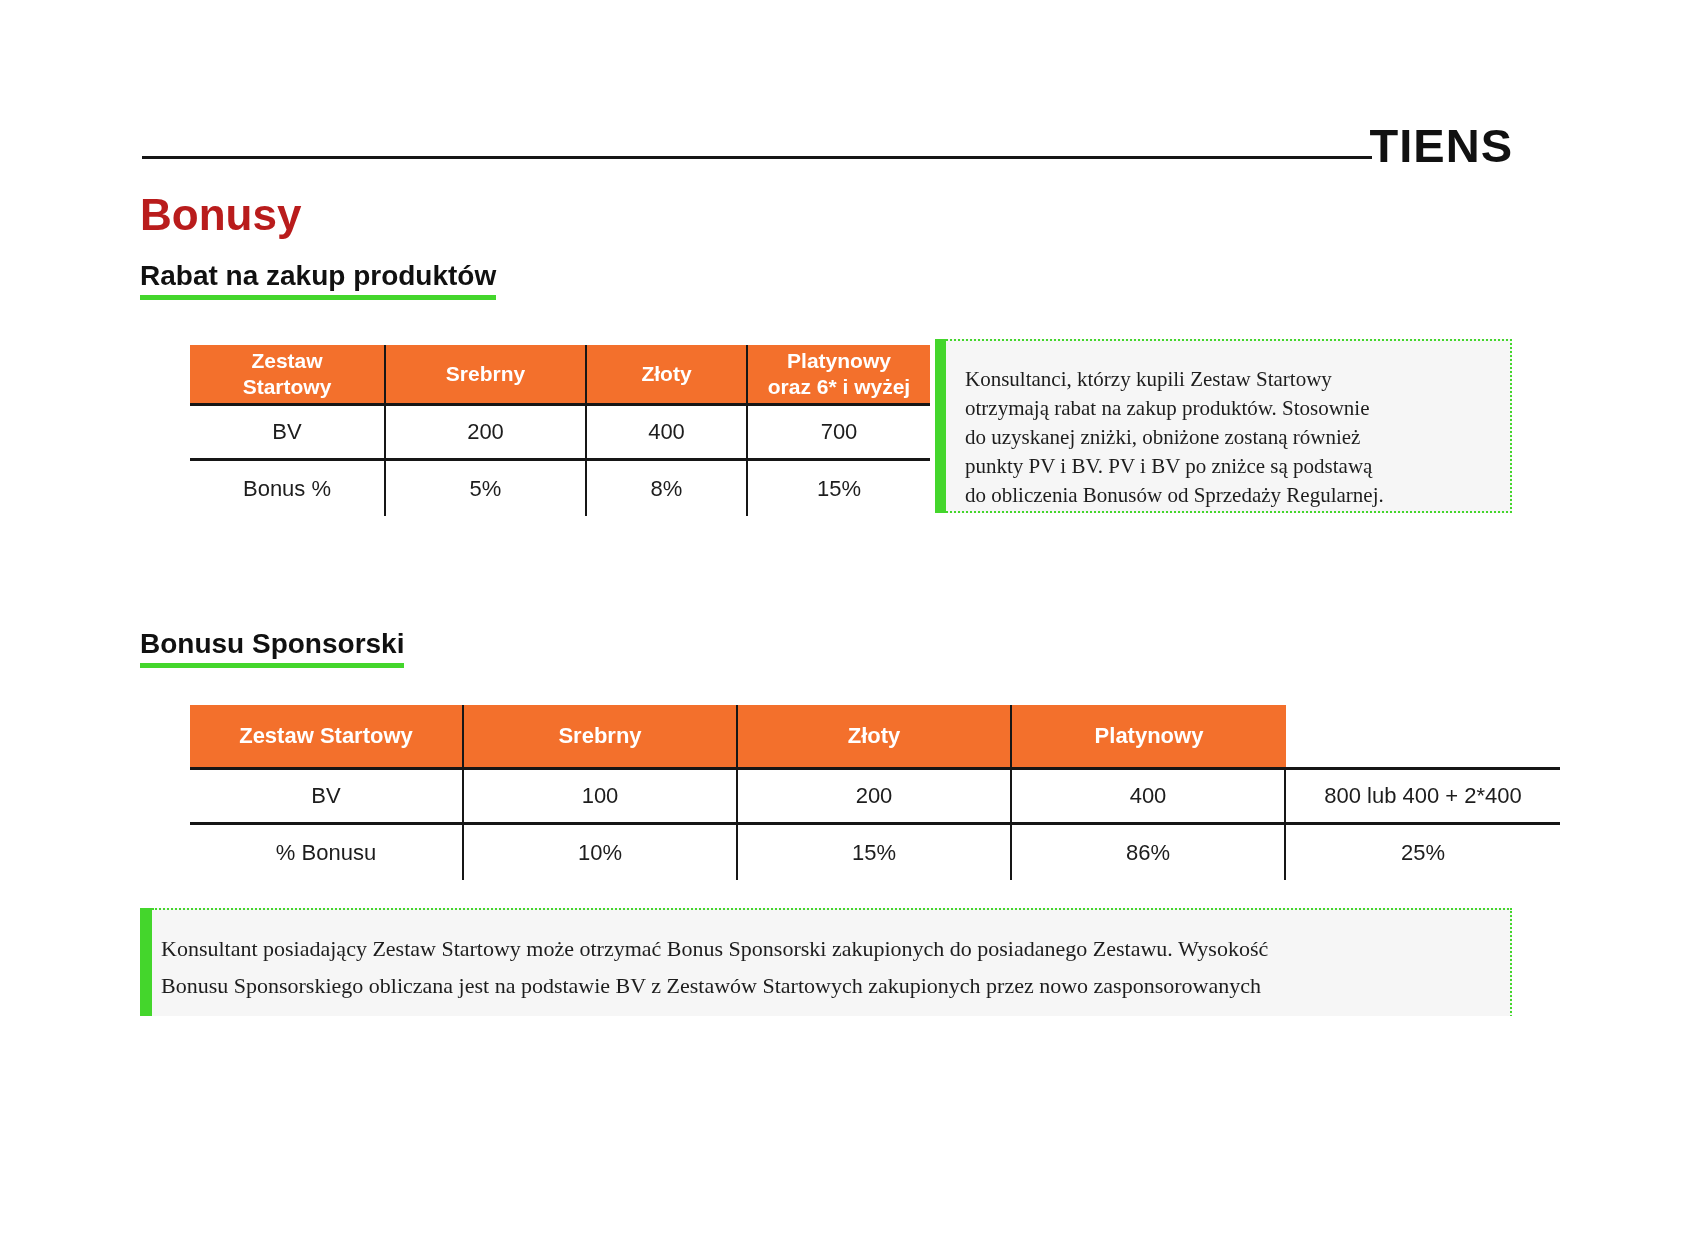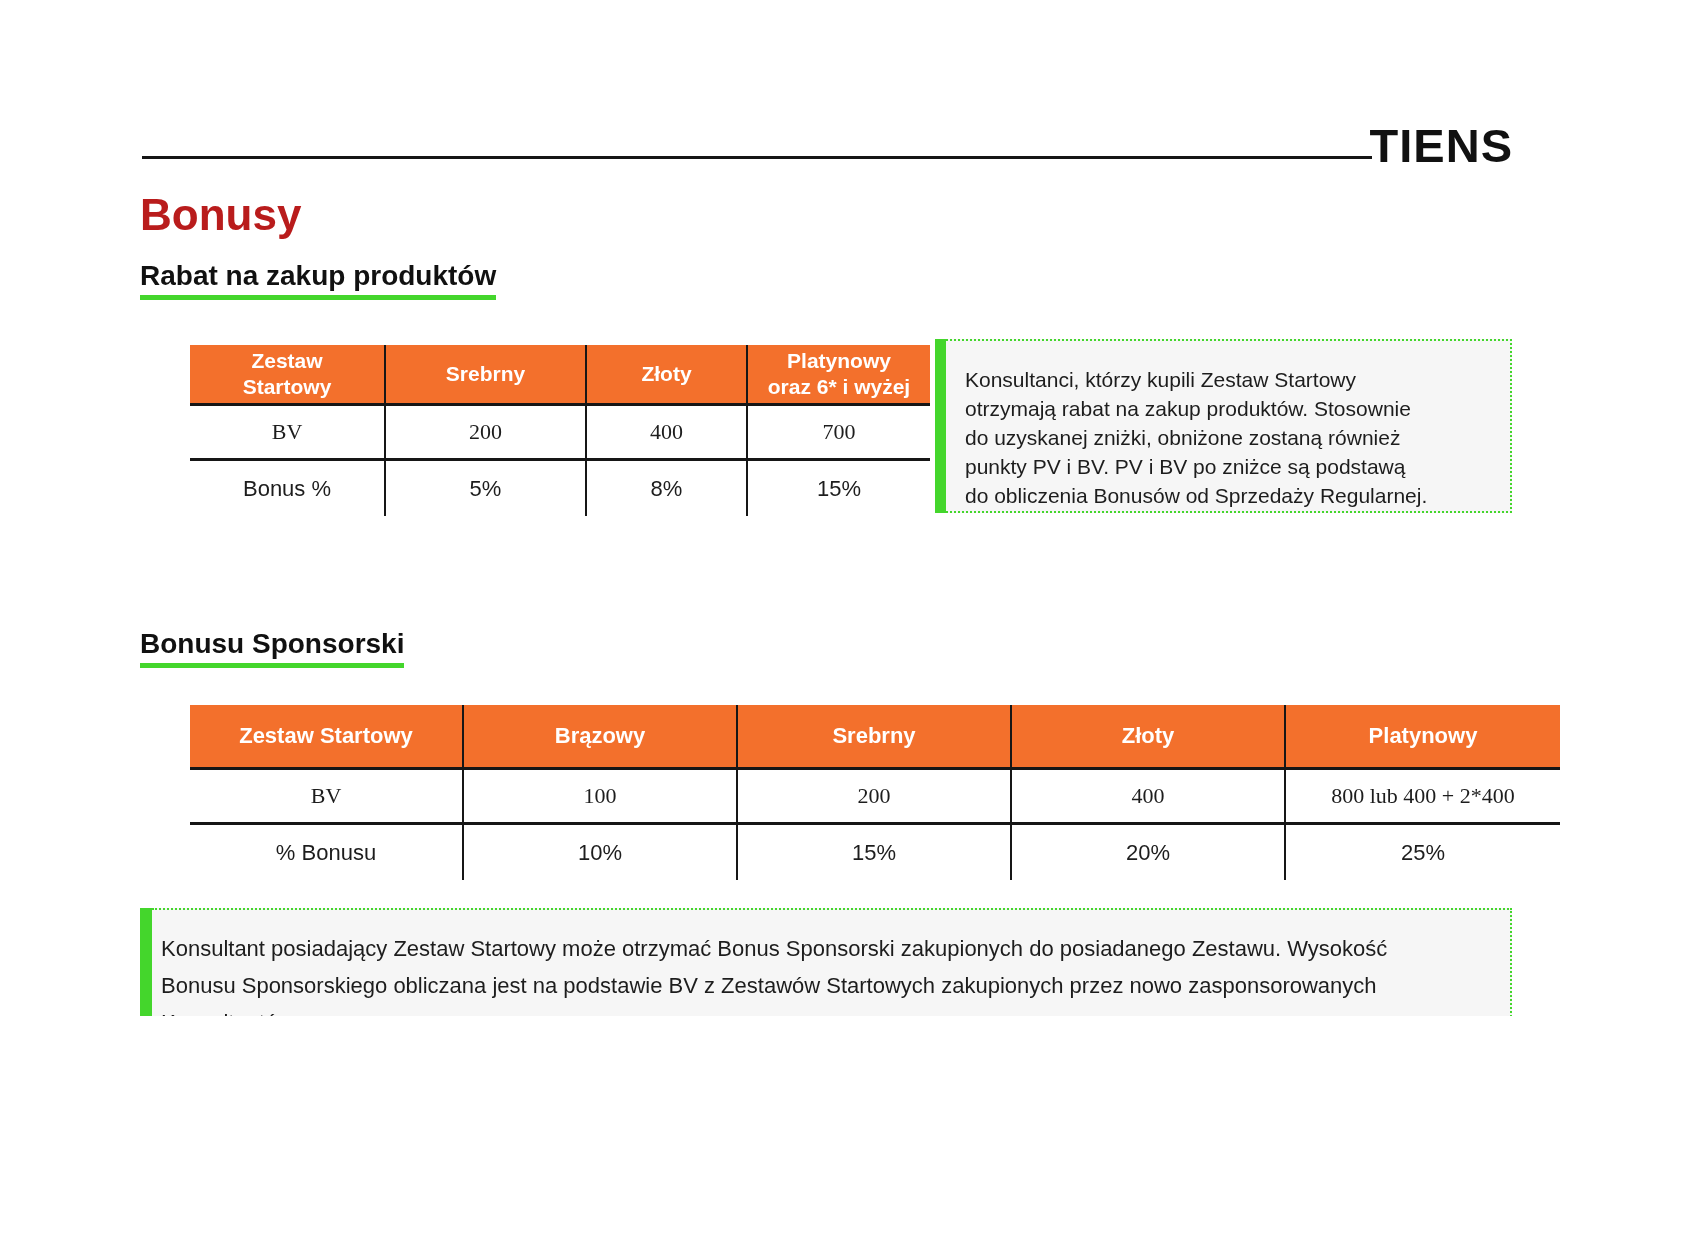--- a/index.html
+++ b/index.html
@@ -56,21 +56,21 @@
     border-right:2px solid var(--line);
     font-size:22px;color:var(--ink);
   }
   .trow .cell:last-child{border-right:none;}
   .hcell{
     background:var(--orange);
     color:#ffffff;font-weight:700;
     white-space:pre-line;line-height:26px;font-size:21px;
   }
   .head{border-bottom:3px solid var(--line);}
-  .rowline{border-bottom:3px solid var(--line);font-family:Liberation Serif, serif;}
+  .rowline{border-bottom:3px solid var(--line);}
 
   
   .t1{left:142px;top:345px;}
   .t1 .c1{width:196px;}
   .t1 .c2{width:201px;}
   .t1 .c3{width:161px;}
   .t1 .c4{width:182px;}
   .t1 .head .cell{height:58px;}
   .t1 .b1 .cell{height:52px;}
   .t1 .b2 .cell{height:55px;}
@@ -91,20 +91,21 @@
     position:absolute;left:0;top:0;bottom:0;
     width:11px;background:var(--green);
   }
   .note .note-content{
     position:absolute;left:11px;right:0;top:0;bottom:0;
     background:var(--boxbg);
     border-top:2px dotted var(--green);
     border-right:2px dotted var(--green);
     border-bottom:2px dotted var(--green);
     white-space:pre-line;
+    font-family:Liberation Serif, serif;
   }
   .note-discount{
     left:935px;top:339px;width:577px;height:174px;
   }
   .note-discount .note-content{
     padding:24px 14px 6px 19px;
     font-size:21px;line-height:29px;
   }
   .note-sponsor{
     left:140px;top:908px;width:1372px;height:132px;
@@ -163,37 +164,36 @@
 do uzyskanej zniżki, obniżone zostaną również
 punkty PV i BV. PV i BV po zniżce są podstawą
 do obliczenia Bonusów od Sprzedaży Regularnej.</div>
   </aside>
 
   <h2 class="section-heading h-sponsor">Bonusu Sponsorski</h2>
 
   <div class="table t2">
     <div class="trow head">
       <div class="cell hcell">Zestaw Startowy</div>
-      <div class="cell hcell">Brązowy</div>
       <div class="cell hcell">Srebrny</div>
       <div class="cell hcell">Złoty</div>
       <div class="cell hcell">Platynowy</div>
     </div>
     <div class="trow b1 rowline">
       <div class="cell">BV</div>
       <div class="cell">100</div>
       <div class="cell">200</div>
       <div class="cell">400</div>
       <div class="cell">800 lub 400 + 2*400</div>
     </div>
     <div class="trow b2">
       <div class="cell">% Bonusu</div>
       <div class="cell">10%</div>
       <div class="cell">15%</div>
-      <div class="cell">20%</div>
+      <div class="cell">86%</div>
       <div class="cell">25%</div>
     </div>
   </div>
 
   <aside class="note note-sponsor">
     <div class="accent-bar"></div>
     <div class="note-content">Konsultant posiadający Zestaw Startowy może otrzymać Bonus Sponsorski zakupionych do posiadanego Zestawu. Wysokość
 Bonusu Sponsorskiego obliczana jest na podstawie BV z Zestawów Startowych zakupionych przez nowo zasponsorowanych
 Konsultantów.</div>
   </aside>

